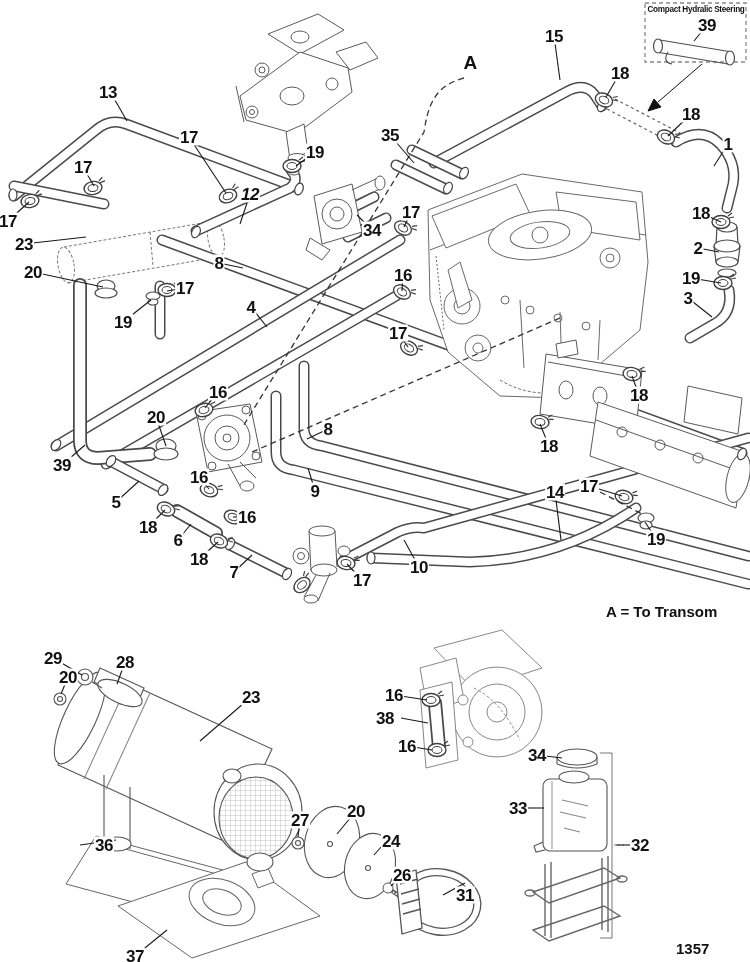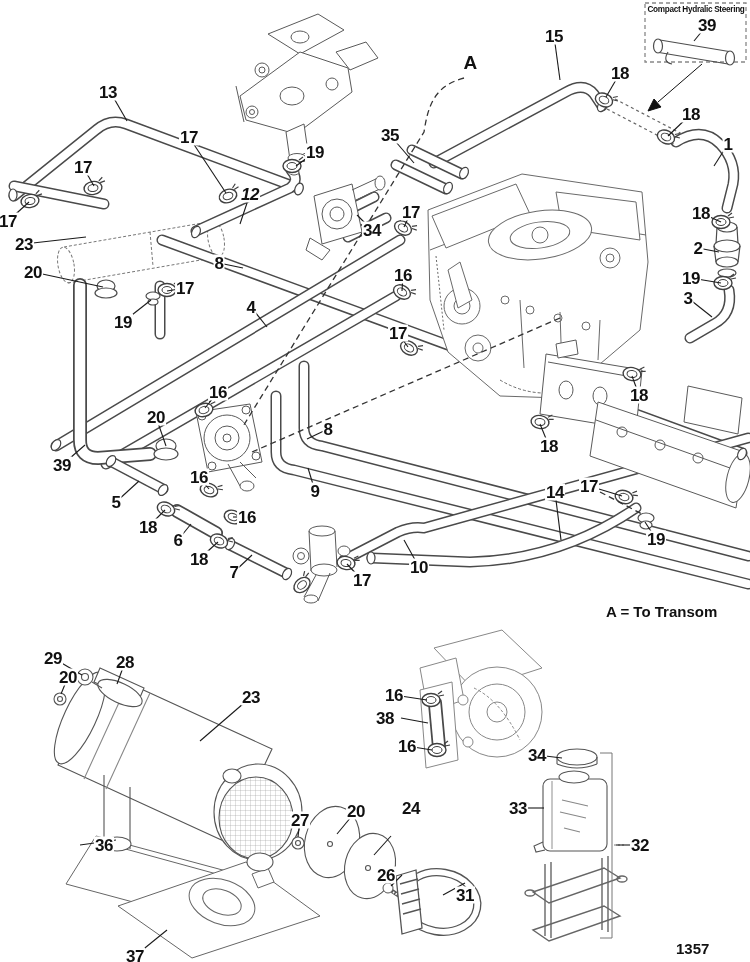--- a/index.html
+++ b/index.html
@@ -507,22 +507,22 @@
       <div class="callout" style="left: 639px; top: 395px;">18</div>
       <div class="callout" style="left: 707px; top: 25px;">39</div>
       <div class="callout" style="left: 53px; top: 658px;">29</div>
       <div class="callout" style="left: 68px; top: 677px;">20</div>
       <div class="callout" style="left: 125px; top: 662px;">28</div>
       <div class="callout" style="left: 251px; top: 697px;">23</div>
       <div class="callout" style="left: 80px; top: 845px; margin-left: 24px;">36</div>
       <div class="callout" style="left: 135px; top: 956px;">37</div>
       <div class="callout" style="left: 300px; top: 820px;">27</div>
       <div class="callout" style="left: 356px; top: 811px;">20</div>
-      <div class="callout" style="left: 391px; top: 808px; margin-left: 20px;">24</div>
-      <div class="callout" style="left: 386px; top: 875px;">26</div>
+      <div class="callout" style="left: 391px; top: 841px;">24</div>
+      <div class="callout" style="left: 402px; top: 875px;">26</div>
       <div class="callout" style="left: 465px; top: 883px; margin-top: 12px;">31</div>
       <div class="callout" style="left: 394px; top: 695px;">16</div>
       <div class="callout" style="left: 385px; top: 718px;">38</div>
       <div class="callout" style="left: 407px; top: 746px;">16</div>
       <div class="callout" style="left: 537px; top: 755px; text-align: right;">34</div>
       <div class="callout" style="left: 518px; top: 808px;">33</div>
       <div class="callout" style="left: 640px; top: 845px;">32</div>
     </div>
 
 <div class="inset-title">Compact Hydralic Steering</div>

